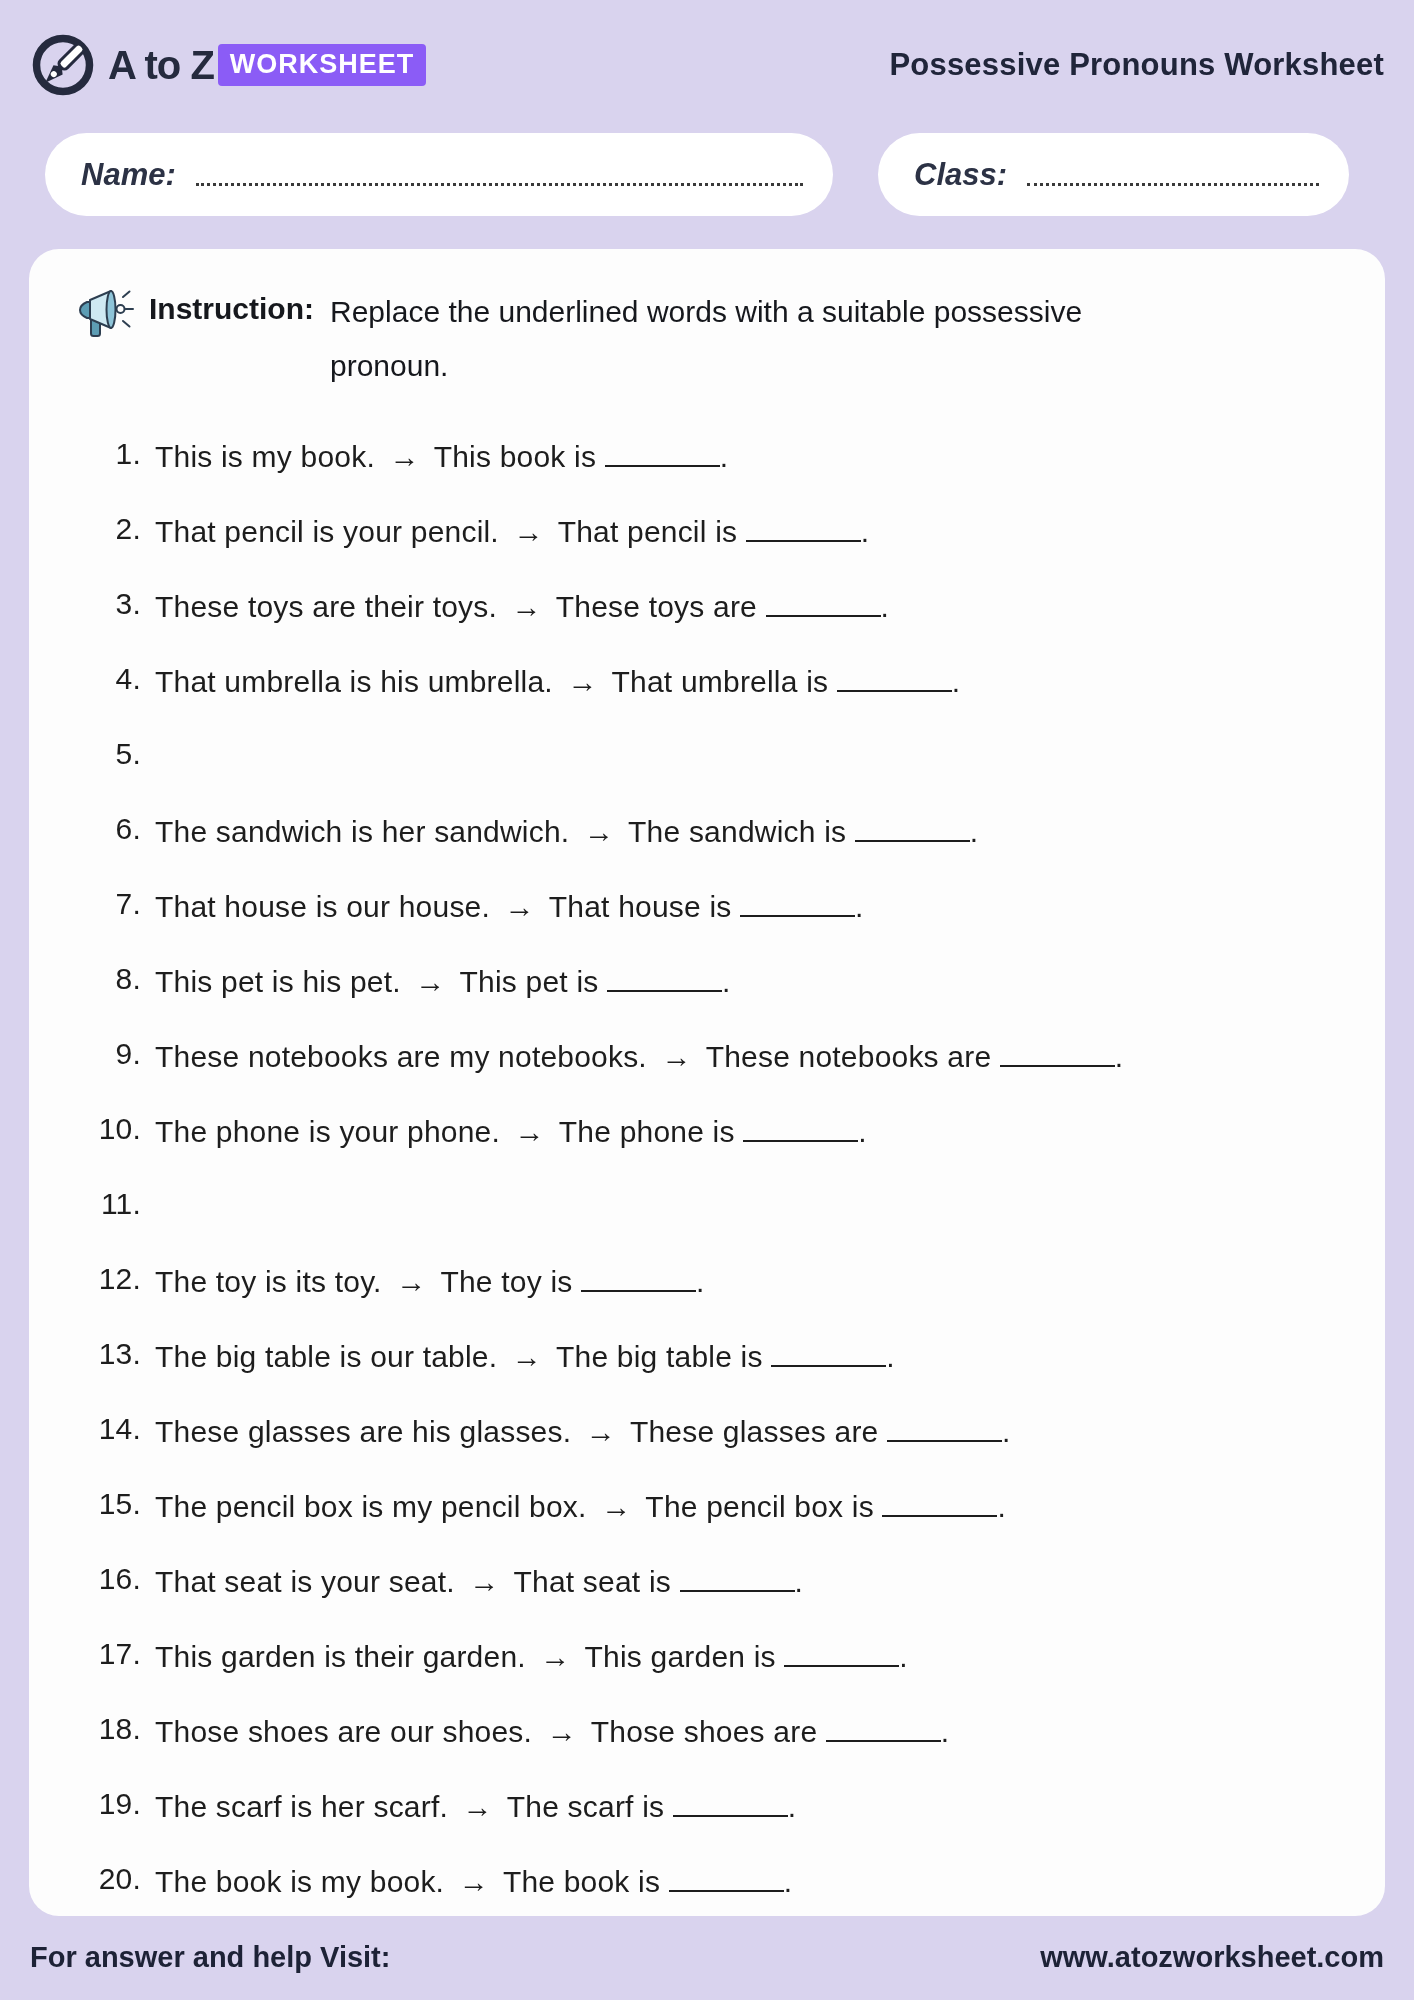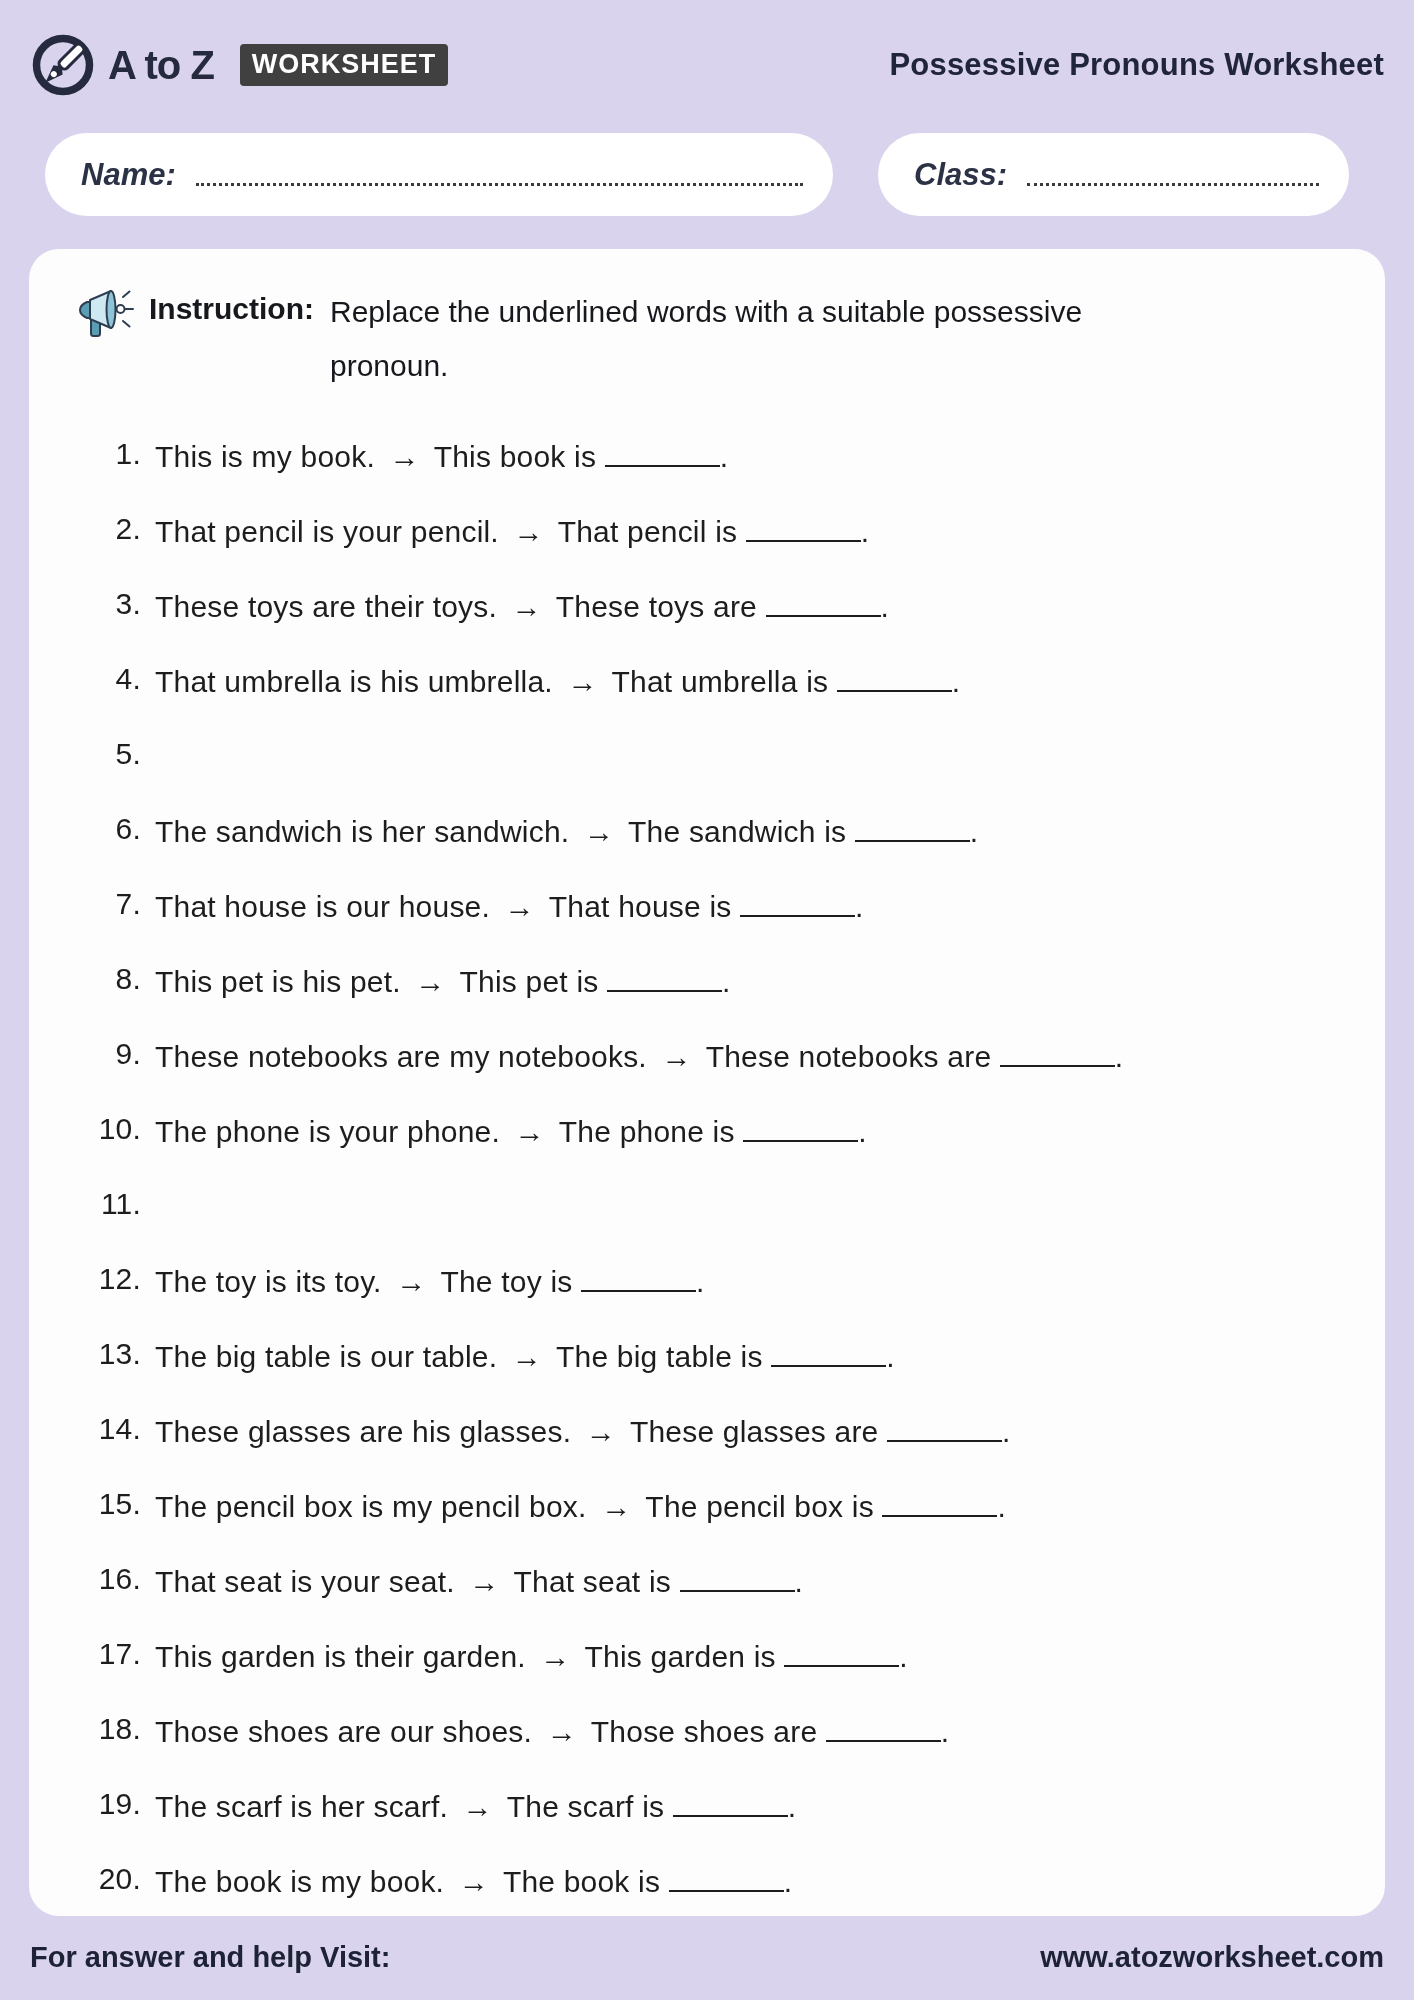--- a/index.html
+++ b/index.html
@@ -13,21 +13,21 @@
     display:flex; align-items:center;
     padding:30px 30px 0 30px; height:100px;
   }
   .logo { display:flex; align-items:center; }
   .logo-icon { flex:none; }
   .logo-text {
     margin-left:12px; font-size:40px; font-weight:bold;
     color:#252a3e; letter-spacing:-1px;
   }
   .logo-badge {
-    margin-left:26px; background:#404040; color:#ffffff;
+    margin-left:4px; background:#8b5cf6; color:#ffffff;
     font-size:27px; font-weight:bold; letter-spacing:1px;
     padding:5px 12px 6px; border-radius:4px;text-align:center;
   }
   .title {
     margin-left:auto; font-size:31px; font-weight:bold;
     color:#20253a; letter-spacing:0.2px;
   }
   
   .fields {
     display:flex; gap:45px; padding:0 45px; margin-top:33px;font-style:italic;

